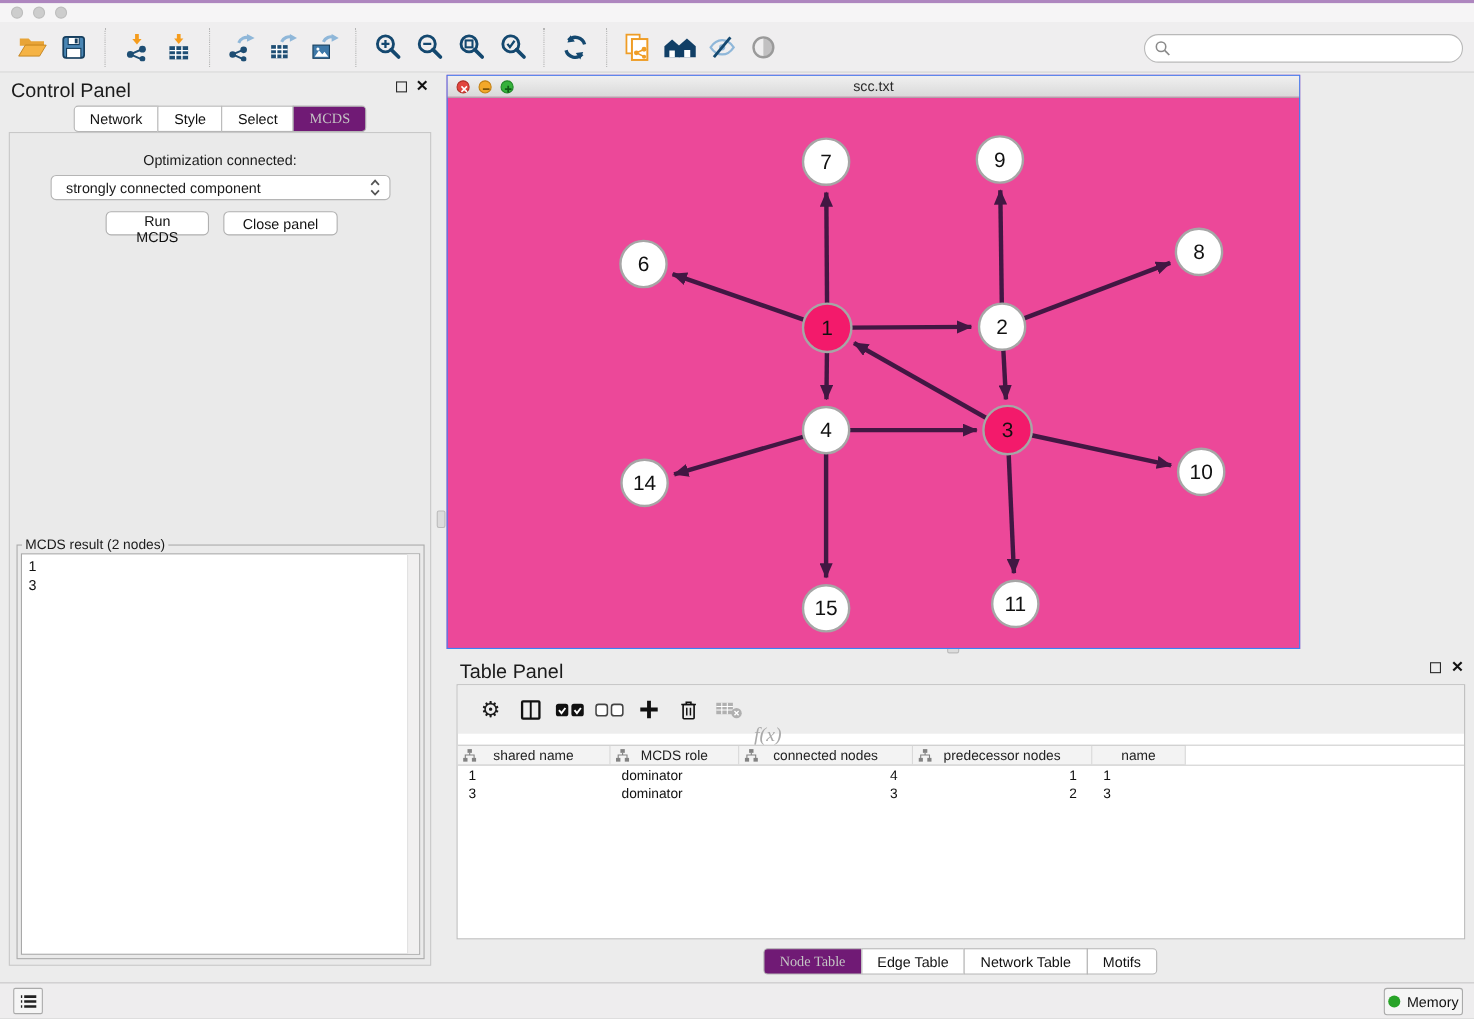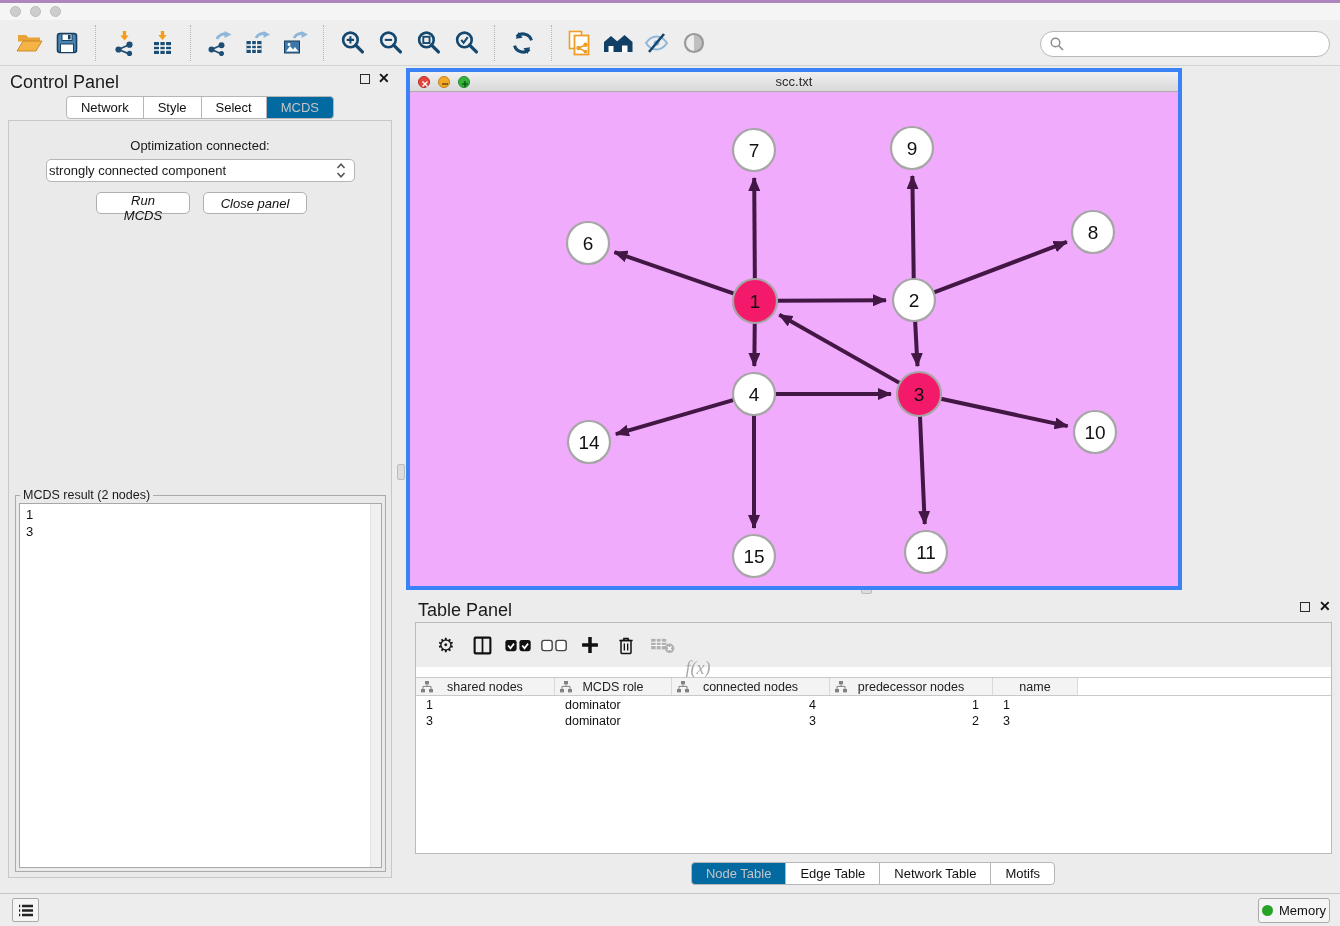--- a/index.html
+++ b/index.html
@@ -34,45 +34,45 @@
   
   .control-panel { position:absolute; left:0; top:66px; width:400px; height:827px; background:#ececec; }
   .cp-header { position:absolute; left:10px; top:6px; }
   .cp-float { position:absolute; left:360px; top:8px; cursor:pointer; }
   .cp-close { position:absolute; left:378px; top:7px; cursor:pointer; }
   .tabs-row { position:absolute; left:0; top:30px; width:100%; display:flex; justify-content:center; }
   .tab { padding:3px 14px; background:#fff; border:1px solid #b6b6b6; margin-left:-1px;
          font-size:13px; font-family:"Liberation Sans", sans-serif; cursor:pointer; color:#111; }
   .tab:first-child { border-radius:4px 0 0 4px; margin-left:0; }
   .tab:last-child { border-radius:0 4px 4px 0; }
-  .tab.active { background:#0369a1; color:#c4c4c4; }
+  .tab.active { background:#701a75; color:#c4c4c4;font-family:Liberation Serif, serif; }
   .cp-body { position:absolute; left:8px; top:54px; width:384px; height:758px;
              background:#eaeaea; border:1px solid #c8c8c8; }
   .opt-label { position:absolute; left:0; top:17px; width:100%; text-align:center; font-size:13px; }
   .dropdown { position:absolute; left:37px; top:38px; width:309px; height:23px; background:#fff;
               border:1px solid #b5b5b5; border-radius:5px; display:flex; align-items:center;
-              padding:0 8px 0 2px; cursor:pointer; }
+              padding:0 8px 0 13px; cursor:pointer; }
   .dropdown .val { flex:1; font-size:13px; }
   .btn { position:absolute; height:22px; background:#fff; border:1px solid #b0b0b0; border-radius:5px;
-         font-size:13px; font-family:"Liberation Sans", sans-serif; cursor:pointer; padding:0 14px; color:#111;font-style:italic; }
+         font-size:13px; font-family:"Liberation Sans", sans-serif; cursor:pointer; padding:0 14px; color:#111; }
   .mcds-fieldset { position:absolute; left:6px; top:374px; width:371px; height:377px;
                    border:1px solid #ababab; }
   .mcds-legend { position:absolute; left:4px; top:-8px; background:#eaeaea; padding:0 3px; font-size:12.5px; }
   .mcds-text-wrap { position:absolute; left:3px; top:7px; right:3px; bottom:3px; background:#fff;
                     border:1px solid #a8a8a8; }
   .mcds-text { position:absolute; left:6px; top:2px; font-size:13px; line-height:17px; white-space:pre; color:#111; }
   .mcds-scroll { position:absolute; right:0; top:0; bottom:0; width:11px; background:#f1f0f0; border-left:1px solid #e2e2e2; }
   
   .vsplit-handle { position:absolute; left:397px; top:464px; width:8px; height:16px;
                    background:#dcdcdc; border:1px solid #bbb; border-radius:2px; cursor:col-resize; }
   .hsplit-handle { position:absolute; left:861px; top:587px; width:11px; height:7px;
                    background:#dcdcdc; border:1px solid #bbb; border-radius:2px; cursor:row-resize; }
   
   .network-window { position:absolute; left:406px; top:68px; width:776px; height:522px;
-                    background:#f0abfc; border:4px solid #3b82f6; }
+                    background:#ec4899; border:1px solid #3b82f6; }
   .nw-titlebar { position:absolute; left:0; top:0; right:0; height:20px;
                  background:linear-gradient(#f0f0f0,#d9d9d9); border-bottom:1px solid #acacac; }
   .nw-title { position:absolute; left:0; right:0; top:2px; text-align:center; font-size:13px; color:#2a2a2a; }
   .nw-dot { position:absolute; top:4px; width:12px; height:12px; border-radius:50%; cursor:pointer; }
   .nw-canvas { position:absolute; left:0; top:20px; }
   
   .table-panel { position:absolute; left:406px; top:595px; width:934px; height:293px; }
   .tp-header-title { position:absolute; left:12px; top:5px; }
   .tp-float { position:absolute; left:894px; top:7px; cursor:pointer; }
   .tp-close { position:absolute; left:913px; top:6px; cursor:pointer; }
@@ -412,21 +412,21 @@
         </button>
       </div>
       <div class="tbl-header">
           <div class="th-cell" style="width: 139px;">
             <svg class="th-icon" width="12" height="12" viewBox="0 0 12 12">
               <rect x="4" y="0" width="4" height="3.4" fill="#828282"></rect>
               <path d="M6 3.4v2M2 8V5.4h8V8" stroke="#828282" fill="none"></path>
               <rect x="0" y="8" width="4" height="3.4" fill="#828282"></rect>
               <rect x="8" y="8" width="4" height="3.4" fill="#828282"></rect>
             </svg>
-            <span>shared nodes</span>
+            <span>shared name</span>
           </div>
           <div class="th-cell" style="width: 117px;">
             <svg class="th-icon" width="12" height="12" viewBox="0 0 12 12">
               <rect x="4" y="0" width="4" height="3.4" fill="#828282"></rect>
               <path d="M6 3.4v2M2 8V5.4h8V8" stroke="#828282" fill="none"></path>
               <rect x="0" y="8" width="4" height="3.4" fill="#828282"></rect>
               <rect x="8" y="8" width="4" height="3.4" fill="#828282"></rect>
             </svg>
             <span>MCDS role</span>
           </div>

